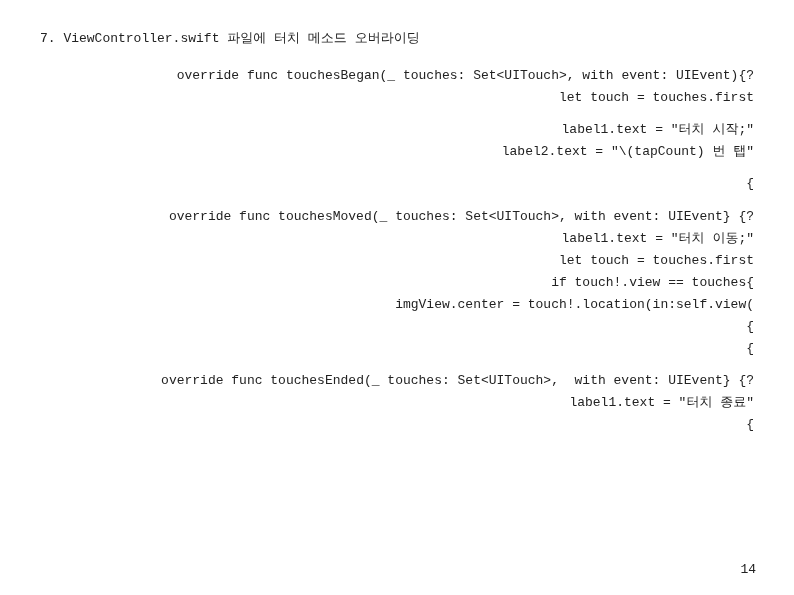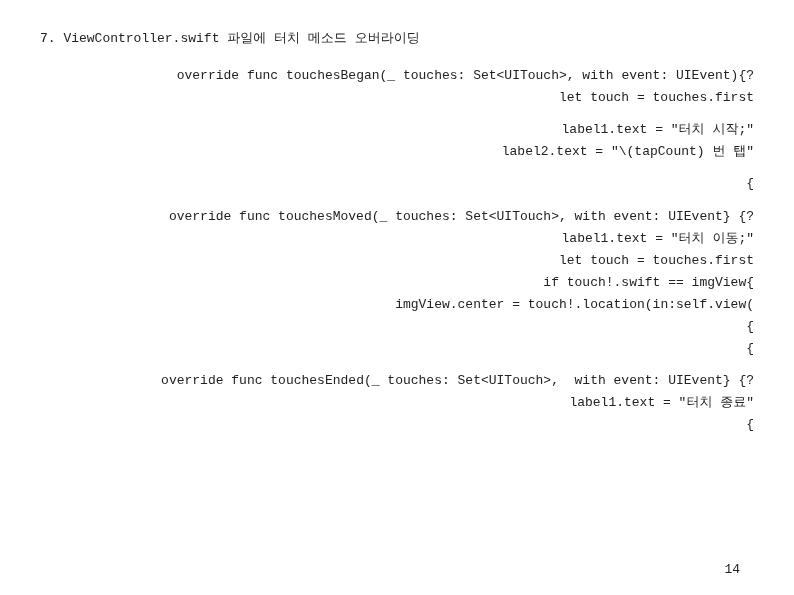--- a/index.html
+++ b/index.html
@@ -20,21 +20,21 @@
       line-height: 1.7;
       white-space: pre;
     }
     .indent1 { padding-left: 20px; }
     .indent2 { padding-left: 40px; }
     .indent3 { padding-left: 60px; }
     .spacer { height: 10px; }
     .page-number {
       position: absolute;
       bottom: 18px;
-      right: 54px;
+      right: 38px;
       font-size: 13px;
       color: #222;
       margin-top: 43px;
     }
   </style>
 </head>
 <body>
 
 <div class="content">
   <div class="line">7. ViewController.swift 파일에 터치 메소드 오버라이딩</div>
@@ -51,21 +51,21 @@
 
     <div class="spacer"></div>
 
     <div class="line">{</div>
 
     <div class="spacer"></div>
 
     <div class="line indent1">override func touchesMoved(_ touches: Set&lt;UITouch&gt;, with event: UIEvent} {?</div>
     <div class="line indent2">label1.text = "터치 이동;"</div>
     <div class="line indent2">let touch = touches.first</div>
-    <div class="line indent2">if touch!.swift == imgView{</div>
+    <div class="line indent2">if touch!.view == touches{</div>
     <div class="line indent3">imgView.center = touch!.location(in:self.view(</div>
     <div class="line">{</div>
     <div class="line">{</div>
 
     <div class="spacer"></div>
 
     <div class="line indent1">override func touchesEnded(_ touches: Set&lt;UITouch&gt;,  with event: UIEvent} {?</div>
     <div class="line indent2">label1.text = "터치 종료"</div>
     <div class="line">{</div>
   </div>

